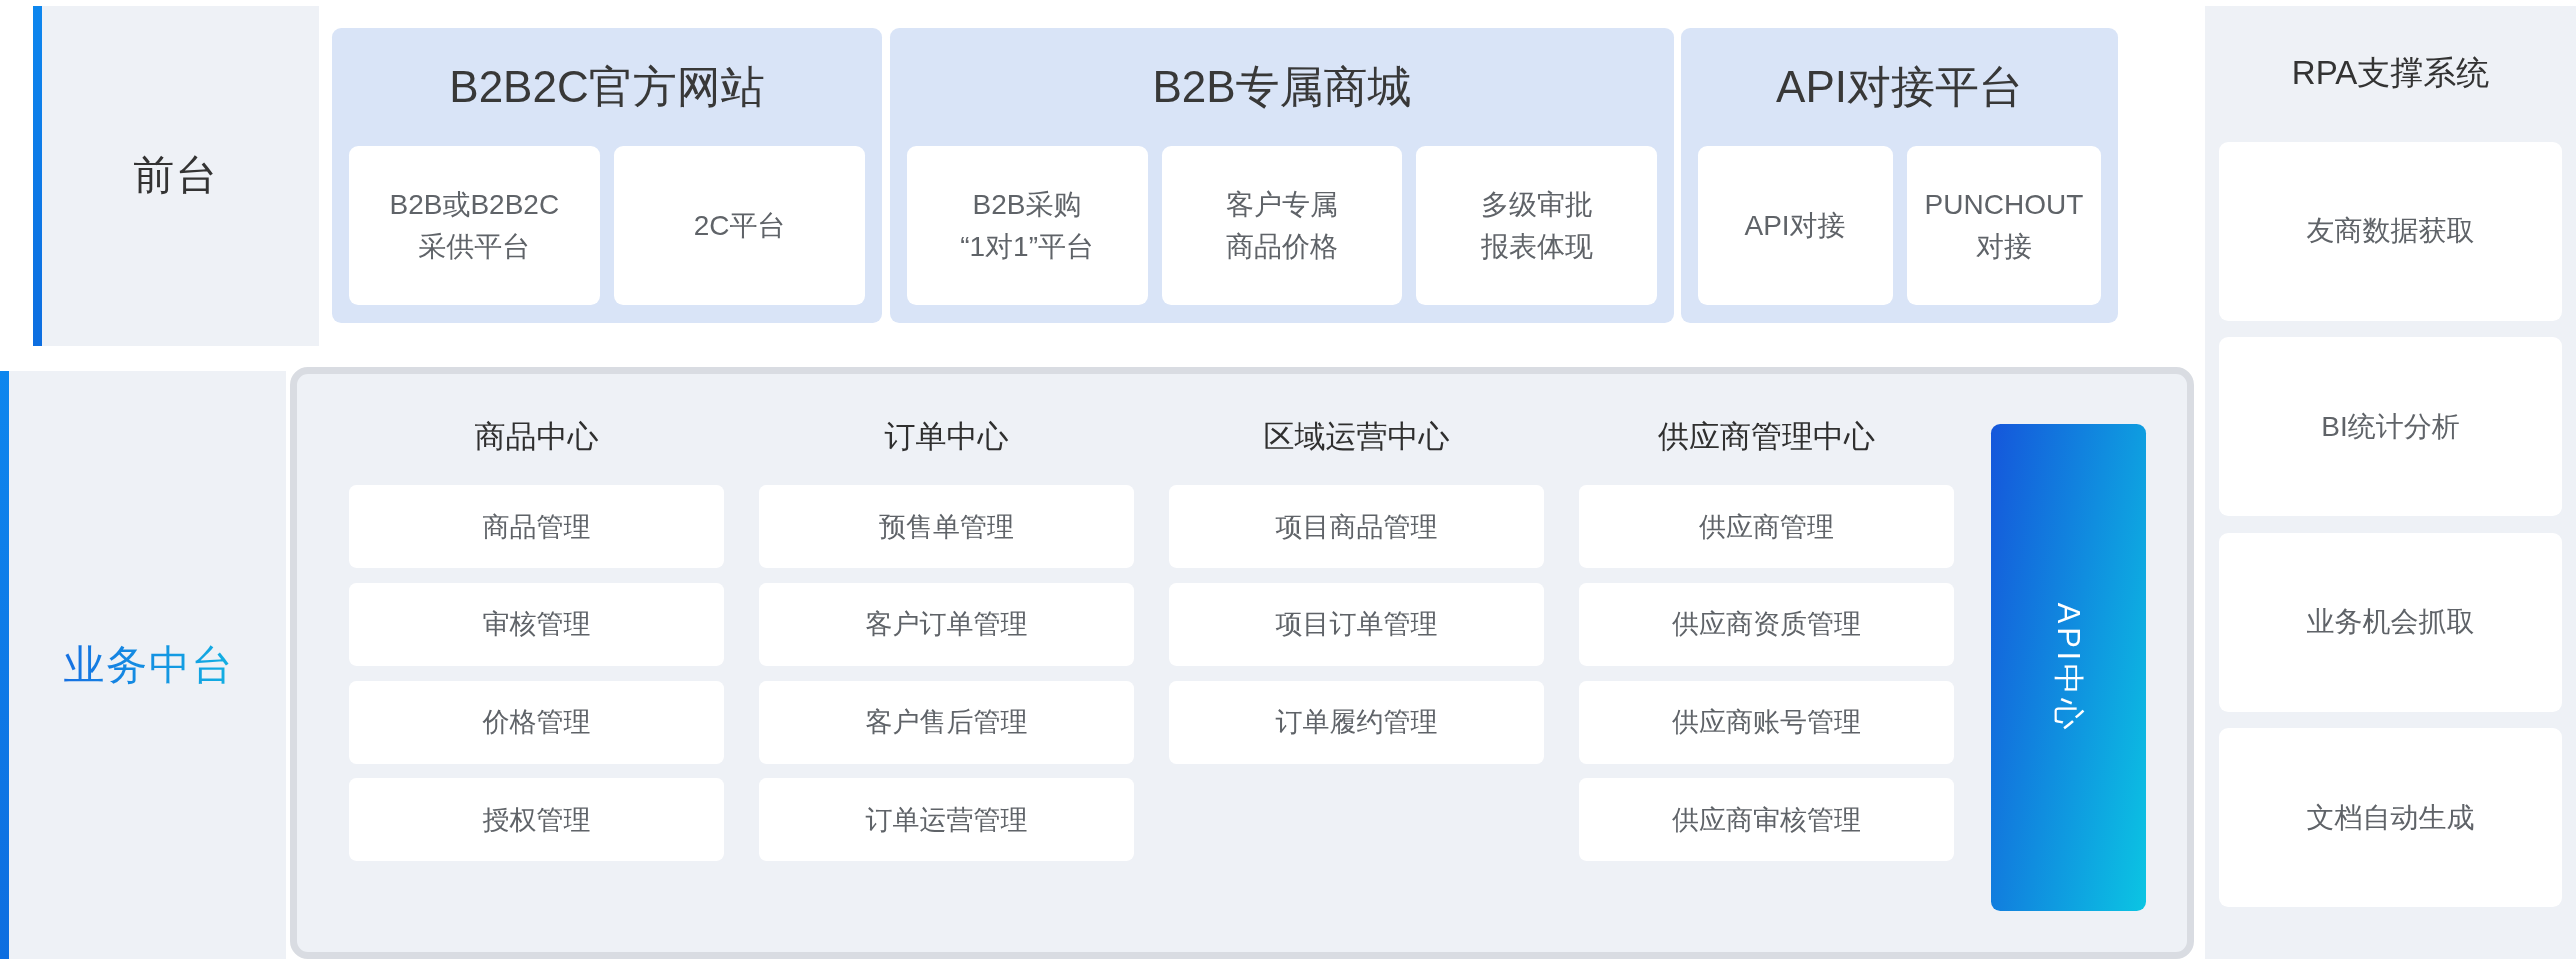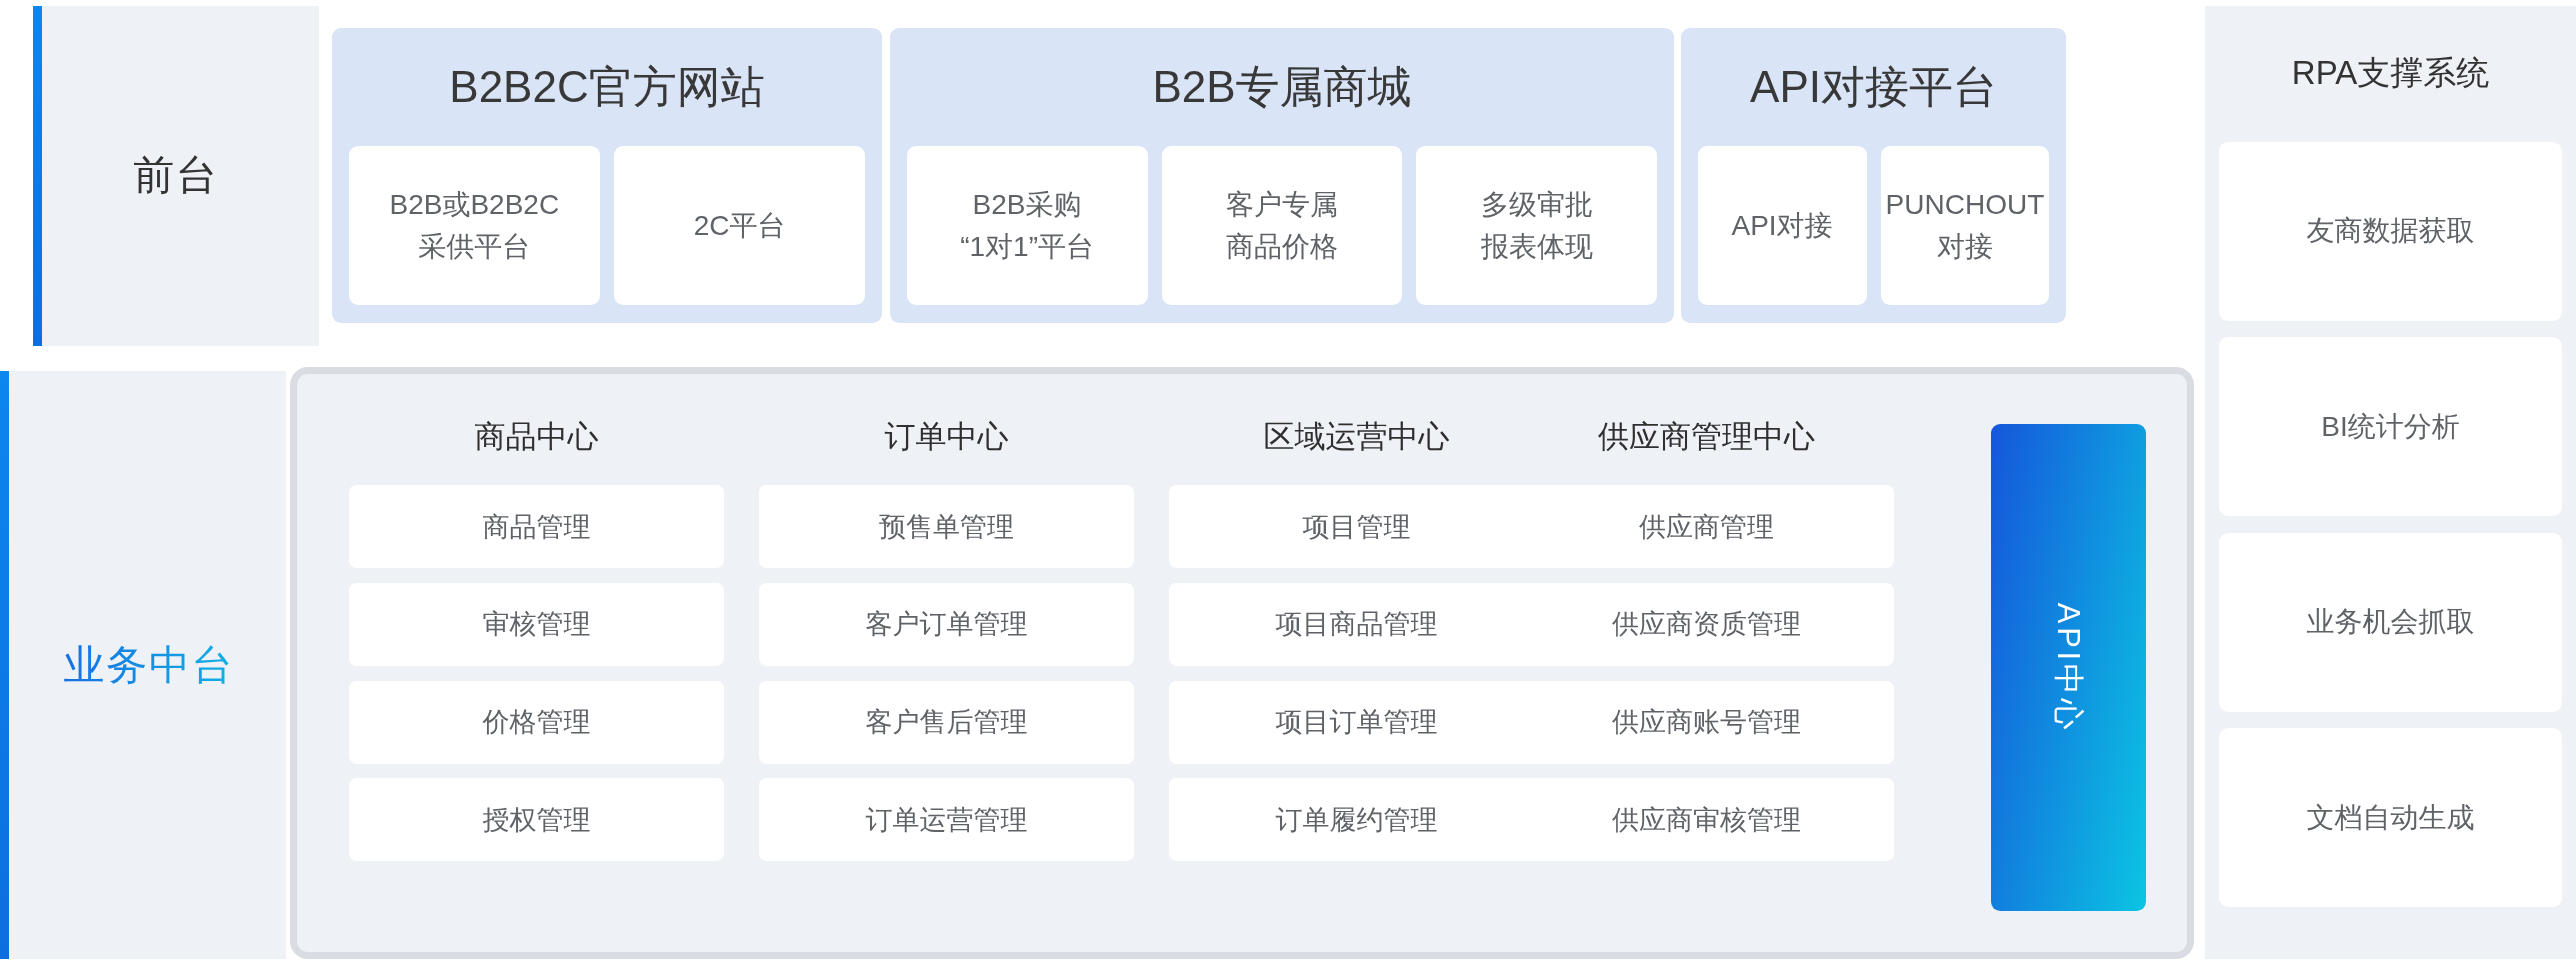--- a/index.html
+++ b/index.html
@@ -17,32 +17,32 @@
   .side-label{position:absolute;inset:0;display:flex;align-items:center;justify-content:center;
     font-size:41px;color:#333333;letter-spacing:1.8px;}
   .side-label.gradient{
     background:linear-gradient(90deg,#1758e2,#10c4e2);
     -webkit-background-clip:text;background-clip:text;
     -webkit-text-fill-color:transparent;color:transparent;font-weight:400;padding-left:12px;}
   
   .group{position:absolute;top:28px;height:295px;background:#d9e4f7;border-radius:9.2px;}
   .group-1{left:332px;width:550px;}
   .group-2{left:890px;width:784px;}
-  .group-3{left:1681px;width:385px;}
+  .group-3{left:1681px;width:437px;}
   .group-title{height:118px;display:flex;align-items:center;justify-content:center;
     font-size:44px;color:#383838;}
   .group-cards{display:flex;gap:14px;padding:0 16.6px;height:159px;}
   .t-card{flex:1;background:#ffffff;border-radius:9.2px;
     display:flex;align-items:center;justify-content:center;text-align:center;
     font-size:28px;color:#5f6368;line-height:1.5;white-space:pre-line;}
   
   .mid-container{position:absolute;left:290px;top:367px;width:1904px;height:592px;
     box-sizing:border-box;background:#eef1f6;border:7.4px solid #d9dce2;border-radius:18px;}
   .center-col{position:absolute;top:42px;width:375px;}
-  .col-1{left:52px;} .col-2{left:462px;} .col-3{left:872px;} .col-4{left:1222px;}
+  .col-1{left:52px;} .col-2{left:462px;} .col-3{left:872px;} .col-4{left:1282px;}
   .col-title{height:42px;line-height:42px;margin-bottom:27px;text-align:center;
     font-size:31px;color:#2f2f2f;}
   .col-card{height:83px;margin-bottom:14.8px;background:#ffffff;border-radius:7.4px;
     display:flex;align-items:center;justify-content:center;
     font-size:27px;color:#5f6368;}
   .api-bar{position:absolute;left:1694px;top:50px;width:155px;height:487px;border-radius:9.2px;
     background:linear-gradient(100deg,#1556db 0%,#0bc5e3 100%);
     display:flex;align-items:center;justify-content:center;}
   .api-bar-text{transform:rotate(90deg);white-space:nowrap;
     font-size:31px;color:#ffffff;letter-spacing:3.7px;}
@@ -111,21 +111,20 @@
   <div class="center-col col-2">
     <div class="col-title">订单中心</div>
     <div class="col-card">预售单管理</div>
     <div class="col-card">客户订单管理</div>
     <div class="col-card">客户售后管理</div>
     <div class="col-card">订单运营管理</div>
   </div>
 
   <div class="center-col col-3">
     <div class="col-title">区域运营中心</div>
-    <div class="col-card">项目管理</div>
     <div class="col-card">项目商品管理</div>
     <div class="col-card">项目订单管理</div>
     <div class="col-card">订单履约管理</div>
   </div>
 
   <div class="center-col col-4">
     <div class="col-title">供应商管理中心</div>
     <div class="col-card">供应商管理</div>
     <div class="col-card">供应商资质管理</div>
     <div class="col-card">供应商账号管理</div>

